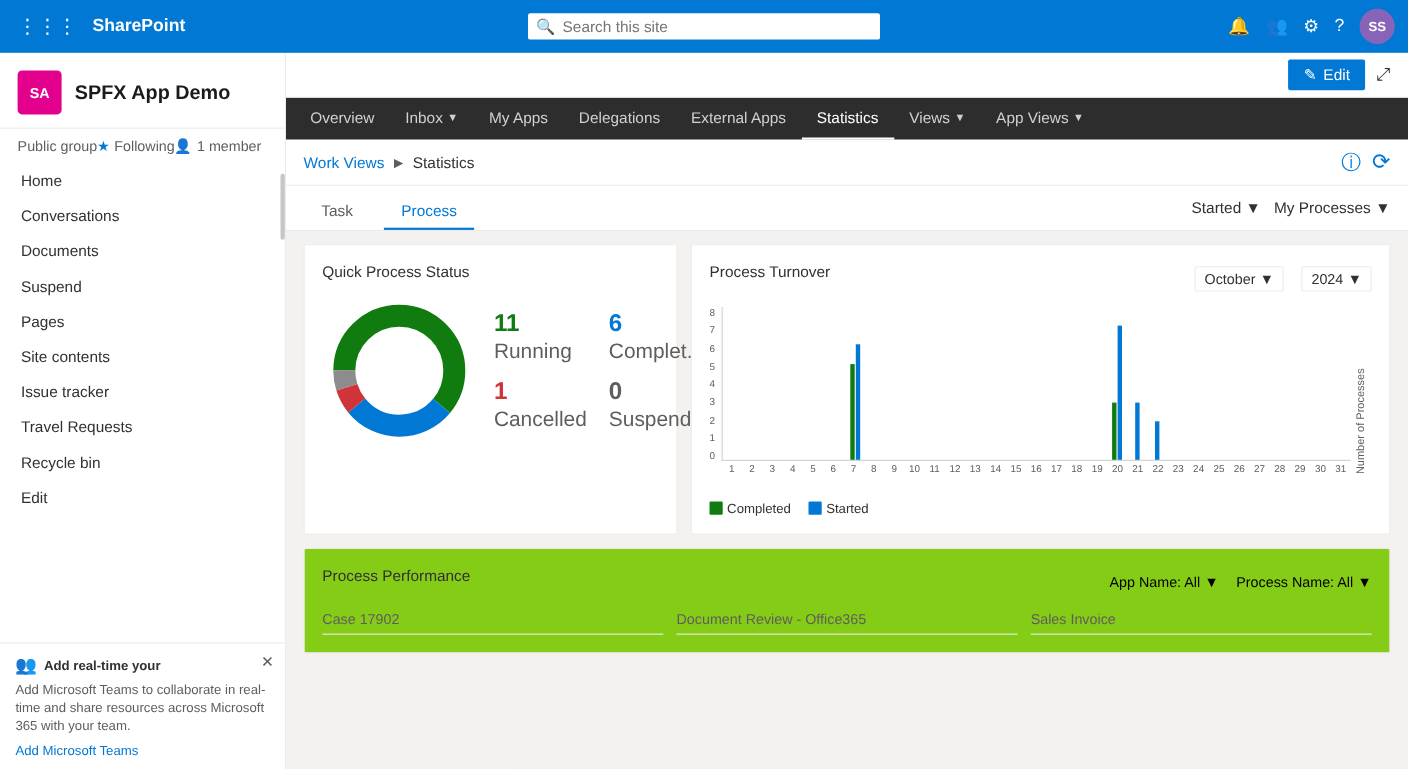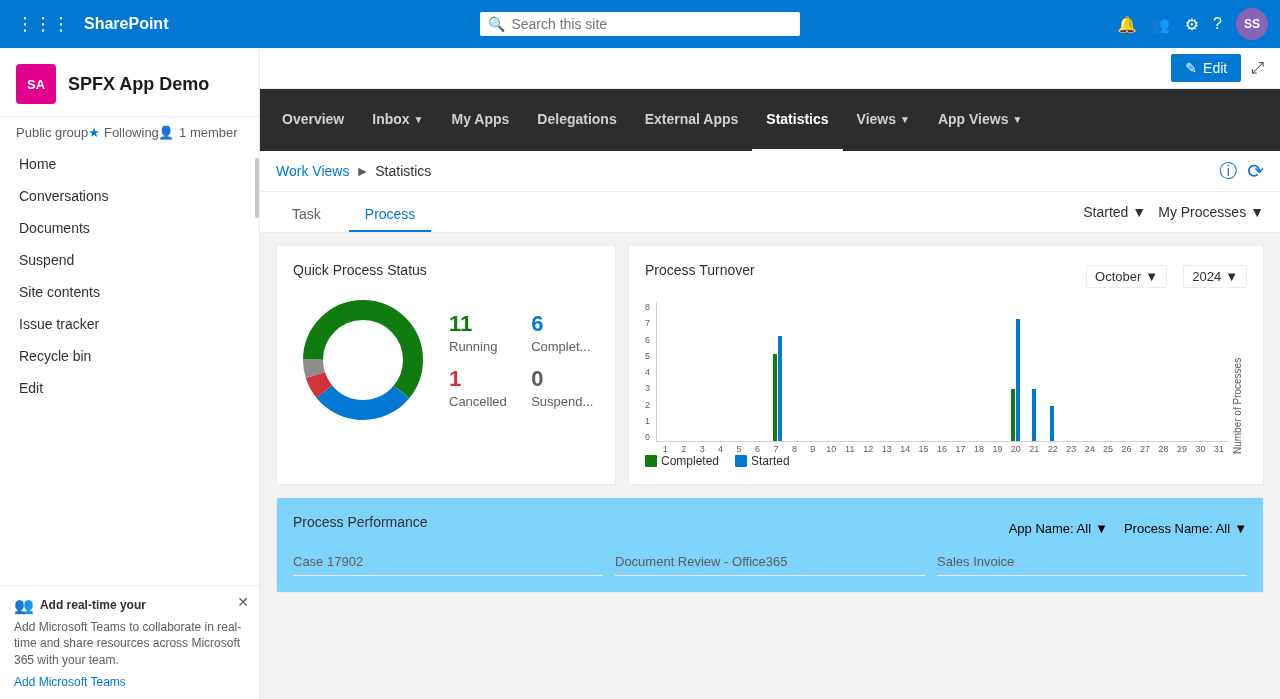--- a/index.html
+++ b/index.html
@@ -121,27 +121,26 @@
     
     .sub-nav {
       background: #2d2d2d;
       display: flex;
       align-items: stretch;
       padding: 0 8px;
       overflow: visible;
     }
     .sub-nav-item {
       color: #d0d0d0;
-      padding: 22px 14px;
+      padding: 10px 14px;
       cursor: pointer;
       font-size: 14px;
       display: flex; align-items: center; gap: 4px;
       white-space: nowrap;
       border-bottom: 2px solid transparent;
-      font-weight: bold;
     }
     .sub-nav-item.active { color: white; border-bottom-color: white; }
     .dropdown-arrow { font-size: 10px; }
 
     
     .breadcrumb-bar {
       display: flex; align-items: center; justify-content: space-between;
       padding: 8px 16px;
       border-bottom: 1px solid #edebe9;
       background: white;
@@ -196,21 +195,21 @@
 
     .donut-stats { display: flex; gap: 16px; align-items: center; }
     .donut-container { position: relative; width: 140px; height: 140px; flex-shrink: 0; }
     .stats-grid { display: grid; grid-template-columns: 1fr 1fr; gap: 12px 20px; }
     .stat-item { display: flex; flex-direction: column; gap: 2px; }
     .stat-number { font-size: 22px; font-weight: 600; }
     .stat-number.green { color: #107c10; }
     .stat-number.blue { color: #0078d4; }
     .stat-number.red { color: #d13438; }
     .stat-number.gray { color: #605e5c; }
-    .stat-label { font-size: 13px; color: #605e5c; }
+    .stat-label { font-size: 19px; color: #605e5c; }
 
     
     .turnover-card {
       background: white;
       border: 1px solid #edebe9;
       border-radius: 2px;
       padding: 16px;
       flex: 1;
     }
     .card-header { display: flex; justify-content: space-between; align-items: center; margin-bottom: 12px; }
@@ -240,27 +239,27 @@
       border-bottom: 1px solid #d0d0d0;
       padding: 0 2px;
       position: relative;
     }
     .bar-group { display: flex; align-items: flex-end; gap: 1px; flex: 1; justify-content: center; }
     .bar { min-width: 4px; max-width: 8px; }
     .bar.completed { background: #107c10; }
     .bar.started { background: #0078d4; }
     .x-axis { display: flex; overflow: hidden; margin-top: 2px; }
     .x-label { font-size: 9px; color: #605e5c; flex: 1; text-align: center; white-space: nowrap; }
-    .chart-legend { display: flex; gap: 16px; margin-top: 0; }
+    .chart-legend { display: flex; gap: 16px; margin-top: 24px; }
     .legend-item { display: flex; align-items: center; gap: 4px; font-size: 12px; color: #323130; }
     .legend-dot { width: 12px; height: 12px; border-radius: 1px; }
 
     
     .performance-card {
-      background: #7dd3fc;
+      background: #84cc16;
       border: 1px solid #edebe9;
       border-radius: 2px;
       padding: 16px;
     }
     .perf-header { display: flex; justify-content: space-between; align-items: center; margin-bottom: 12px; }
     .perf-filters { display: flex; gap: 16px; align-items: flex-end; font-size: 13px; }
     .perf-filter { display: flex; align-items: center; gap: 4px; cursor: pointer; }
     .perf-cols { display: grid; grid-template-columns: repeat(3, 1fr); gap: 12px; }
     .perf-col-header { font-size: 13px; color: #605e5c; padding-bottom: 6px; border-bottom: 1px solid #edebe9; }
 
@@ -317,24 +316,30 @@
       <div class="sidebar-nav-item">
         <span>Conversations</span>
       </div>
       <div class="sidebar-nav-item">
         <span>Documents</span>
       </div>
       <div class="sidebar-nav-item">
         <span>Suspend</span>
       </div>
       <div class="sidebar-nav-item">
+        <span>Pages</span>
+      </div>
+      <div class="sidebar-nav-item">
         <span>Site contents</span>
       </div>
       <div class="sidebar-nav-item">
         <span>Issue tracker</span>
+      </div>
+      <div class="sidebar-nav-item">
+        <span>Travel Requests</span>
       </div>
       <div class="sidebar-nav-item">
         <span>Recycle bin</span>
       </div>
       <div class="sidebar-nav-item">
         <span>Edit</span>
       </div>
       <div class="sidebar-scroll-bar">
         <div class="sidebar-scroll-thumb"></div>
       </div>

